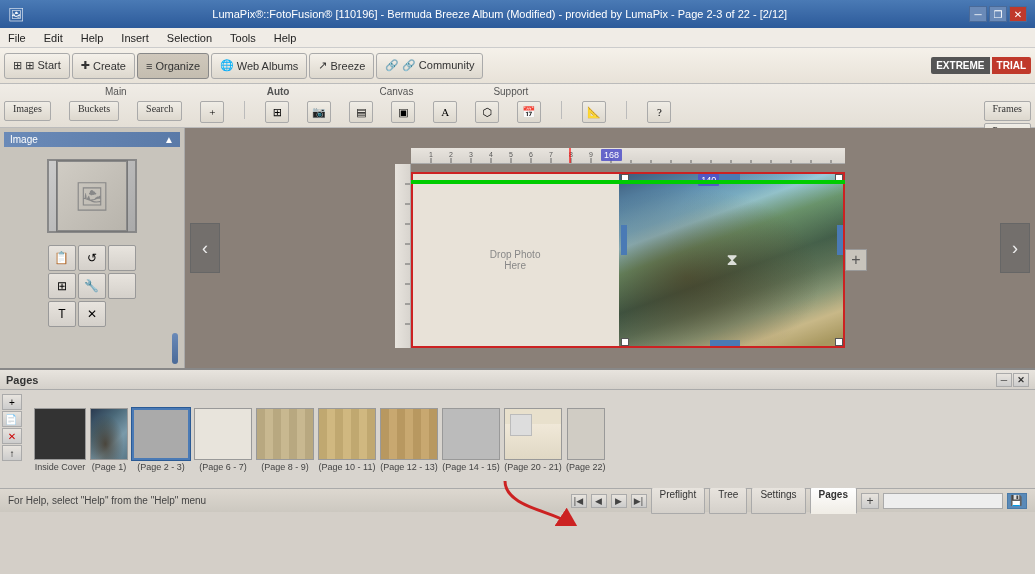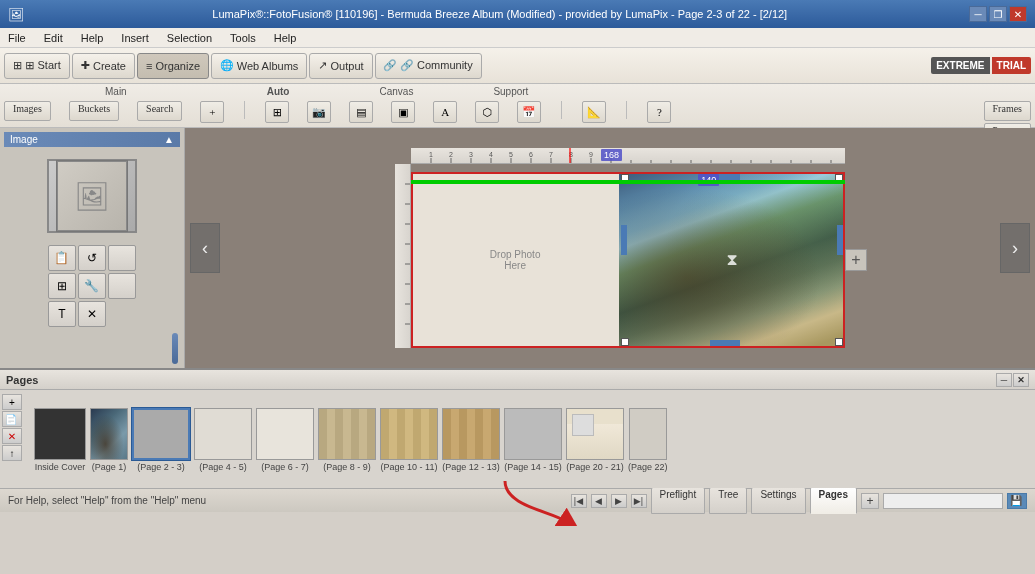--- a/index.html
+++ b/index.html
@@ -377,21 +377,21 @@
   <span class="menu-item">Selection</span>
   <span class="menu-item">Tools</span>
   <span class="menu-item">Help</span>
 </div>
 
 <div id="toolbar">
   <div class="toolbar-btn">⊞ <span>⊞ Start</span></div>
   <div class="toolbar-btn">✚ <span>Create</span></div>
   <div class="toolbar-btn active">≡ <span>Organize</span></div>
   <div class="toolbar-btn">🌐 <span>Web Albums</span></div>
-  <div class="toolbar-btn">↗ <span>Output</span></div>
+  <div class="toolbar-btn">↗ <span>Breeze</span></div>
   <div class="toolbar-btn">🔗 <span>🔗 Community</span></div>
   <span class="extreme-badge">EXTREME</span>
   <span class="trial-badge">TRIAL</span>
 </div>
 
 <div id="secondary-toolbar">
   <div class="sub-labels">
     <span style="margin-left:55px;">Main</span>
     <span style="margin-left:90px;font-weight:bold;">Auto</span>
     <span style="margin-left:40px;">Canvas</span>
@@ -586,24 +586,20 @@
           </div>
         </div>
         <div class="page-thumb-label">(Page 1)</div>
       </div>
 
       <div class="page-thumb-container">
         <div class="page-thumb selected" style="width:58px; background:#aaa;"></div>
         <div class="page-thumb-label">(Page 2 - 3)</div>
       </div>
 
-      <div class="page-thumb-container">
-        <div class="page-thumb" style="width:58px; background:#e0dcd4;"></div>
-        <div class="page-thumb-label">(Page 4 - 5)</div>
-      </div>
 
       <div class="page-thumb-container">
         <div class="page-thumb" style="width:58px; background:#e8e4dc;"></div>
         <div class="page-thumb-label">(Page 6 - 7)</div>
       </div>
 
       <div class="page-thumb-container">
         <div class="page-thumb" style="width:58px; background:#b8a880;">
           <div style="width:100%; height:100%; background: repeating-linear-gradient(90deg, #b8a880 0px, #b8a880 8px, #c8b890 8px, #c8b890 16px);"></div>
         </div>

